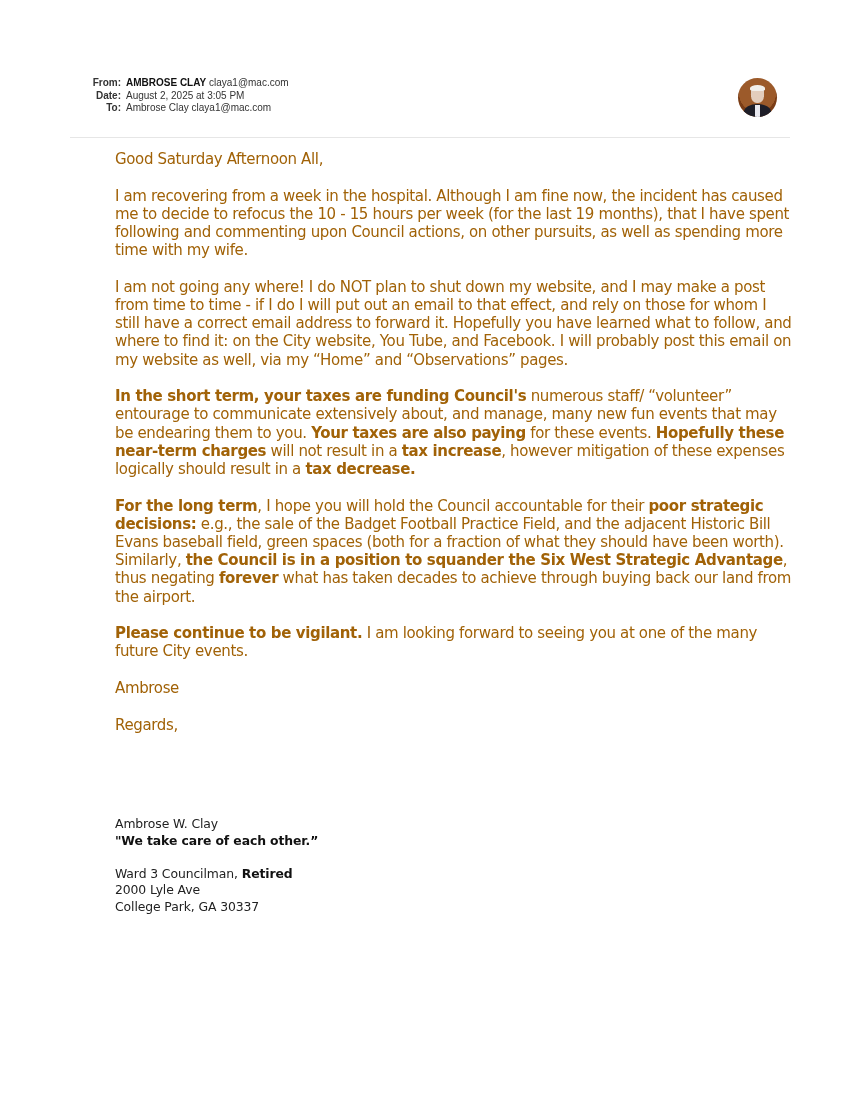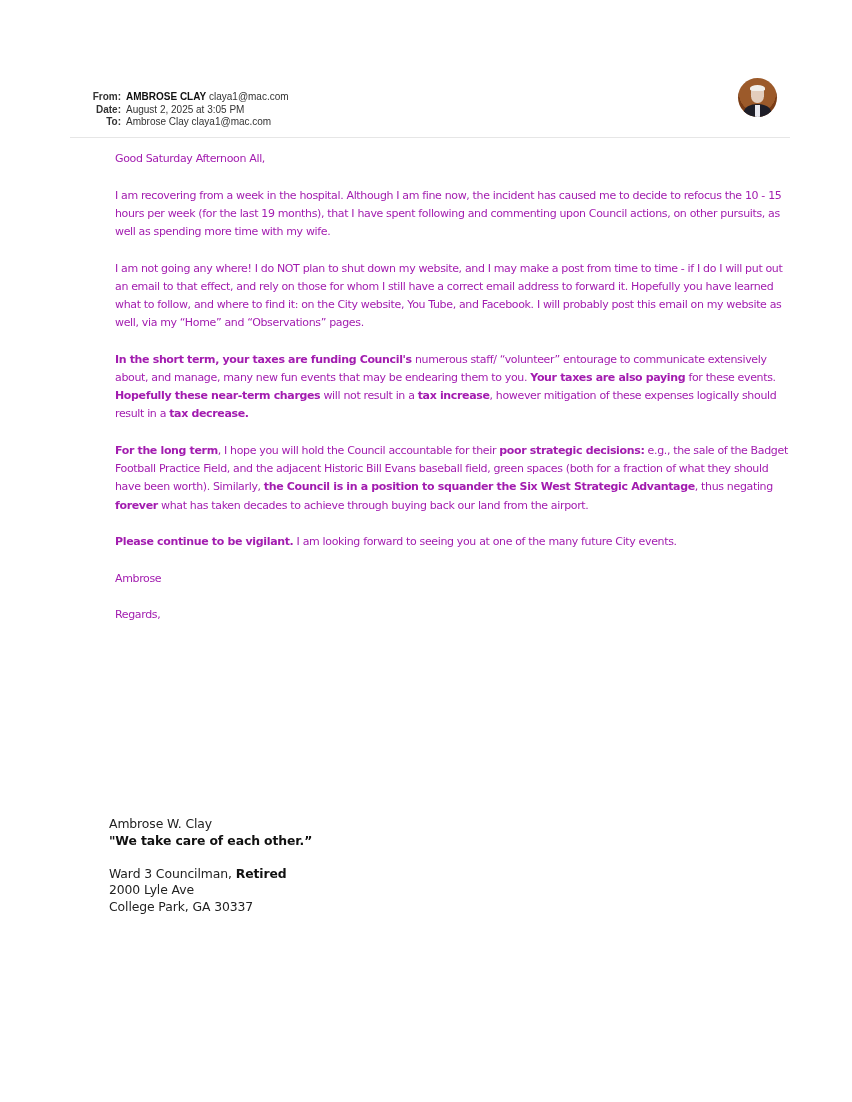--- a/index.html
+++ b/index.html
@@ -1,47 +1,47 @@
 <!DOCTYPE html>
 <html><head>
 <meta charset="utf-8">
 <style>
   html, body { margin: 0; padding: 0; background: #ffffff; }
   body { width: 852px; height: 1102px; position: relative; overflow: hidden; color: #111; }
 
   .header {
-    position: absolute; left: 60px; top: 91px; width: 740px;
+    position: absolute; left: 60px; top: 77px; width: 740px;
     font-family: "Liberation Sans", sans-serif; font-size: 10px; line-height: 12.5px; color: #222;
   }
   .hrow { display: flex; }
   .hlabel { width: 61px; text-align: right; font-weight: bold; padding-right: 5px; color: #333; }
   .hval { color: #333; }
   .hval b { font-weight: bold; color: #111; }
   .divider { position: absolute; left: 70px; top: 137px; width: 720px; height: 1px; background: #e6e6e6; }
 
   .avatar {
     position: absolute; left: 738px; top: 78px; width: 39px; height: 39px; border-radius: 50%;
     background: radial-gradient(circle at 50% 40%, #d9d2cc 0 22%, #9c5a2a 23% 60%, #7a3c15 61% 100%);
     overflow: hidden;
   }
   .avatar .suit { position: absolute; left: 6px; top: 26px; width: 27px; height: 16px; background: #1e1e28; border-radius: 50% 50% 0 0; }
   .avatar .face { position: absolute; left: 13px; top: 9px; width: 13px; height: 16px; background: #e3cdbd; border-radius: 45%; }
   .avatar .hair { position: absolute; left: 12px; top: 7px; width: 15px; height: 6px; background: #f1eeea; border-radius: 50% 50% 30% 30%; }
   .avatar .shirt { position: absolute; left: 17px; top: 27px; width: 5px; height: 12px; background: #e9e9f0; }
 
   .body {
     position: absolute; left: 115px; top: 150px; width: 680px;
-    font-family: "DejaVu Sans", sans-serif; font-size: 11px; line-height: 18.2px; color: #a21caf;
+    font-family: "DejaVu Sans", sans-serif; font-size: 15px; line-height: 18.2px; color: #a16207;
     letter-spacing: -0.35px;
   }
   .body p { margin: 0 0 18.4px 0; }
   .body b { font-weight: bold; }
 
   .sig {
-    position: absolute; left: 109px; top: 816px; width: 400px;
+    position: absolute; left: 115px; top: 816px; width: 400px;
     font-family: "DejaVu Sans", sans-serif; font-size: 12.4px; line-height: 16.6px; color: #222;
     letter-spacing: -0.1px;
   }
   .sig p { margin: 0 0 16.6px 0; }
   .sig b { font-weight: bold; color: #111; }
 </style>
 </head>
 <body>
 
 <div class="header">

